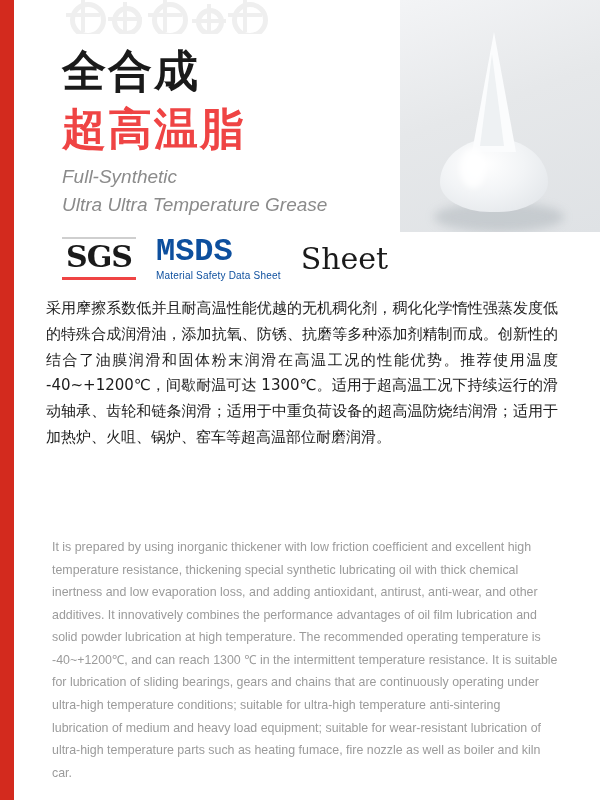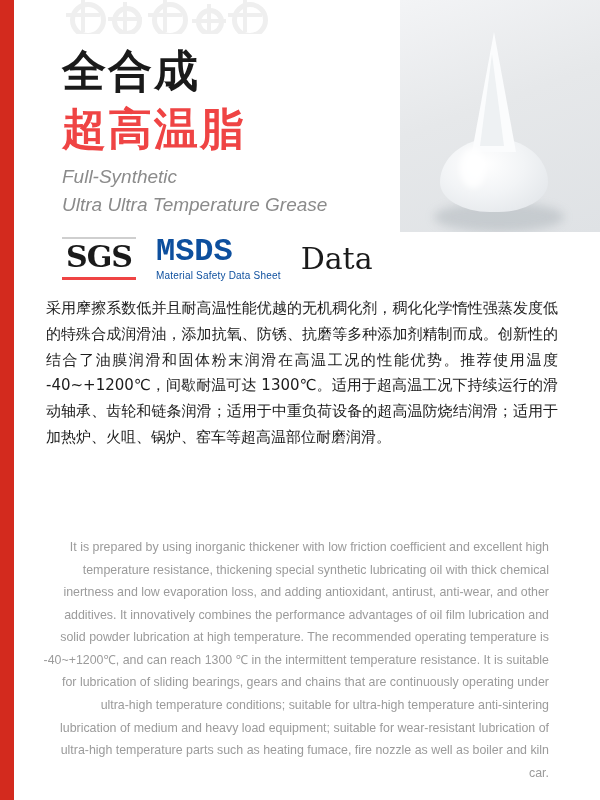--- a/index.html
+++ b/index.html
@@ -237,28 +237,28 @@
     font-size: 15px;
     line-height: 1.72;
     color: #1c1c1c;
     font-family: "DejaVu Sans", "Liberation Sans", sans-serif;
     text-align: justify;
   }
 
   
   .body-en {
     position: absolute;
-    left: 43px;
+    left: 52px;
     top: 536px;
     width: 506px;
     font-size: 12.4px;
     line-height: 1.82;
     color: #9b9b9b;
     font-family: "Liberation Sans", sans-serif;
-    text-align: right;
+    text-align: left;
   }
 </style>
 </head>
 <body>
 
 <div class="page">
 
   <div class="left-bar"></div>
 
   <div class="gear-band">
@@ -290,21 +290,21 @@
   <div class="certs">
     <div class="sgs">
       <div class="sgs-rule-top"></div>
       <span class="sgs-text">SGS</span>
     </div>
     <div class="msds">
       <span class="msds-main">MSDS</span>
       <span class="msds-sub">Material Safety Data Sheet</span>
     </div>
     <div class="rohs">
-      <span>Data</span>
+      <span>Sheet</span>
     </div>
   </div>
 
   <div class="body-cn">采用摩擦系数低并且耐高温性能优越的无机稠化剂，稠化化学惰性强蒸发度低的特殊合成润滑油，添加抗氧、防锈、抗磨等多种添加剂精制而成。创新性的结合了油膜润滑和固体粉末润滑在高温工况的性能优势。推荐使用温度 -40~+1200℃，间歇耐温可达 1300℃。适用于超高温工况下持续运行的滑动轴承、齿轮和链条润滑；适用于中重负荷设备的超高温防烧结润滑；适用于加热炉、火咀、锅炉、窑车等超高温部位耐磨润滑。</div>
 
   <div class="body-en">It is prepared by using inorganic thickener with low friction coefficient and excellent high temperature resistance, thickening special synthetic lubricating oil with thick chemical inertness and low evaporation loss, and adding antioxidant, antirust, anti-wear, and other additives. It innovatively combines the performance advantages of oil film lubrication and solid powder lubrication at high temperature. The recommended operating temperature is -40~+1200℃, and can reach 1300 ℃ in the intermittent temperature resistance. It is suitable for lubrication of sliding bearings, gears and chains that are continuously operating under ultra-high temperature conditions; suitable for ultra-high temperature anti-sintering lubrication of medium and heavy load equipment; suitable for wear-resistant lubrication of ultra-high temperature parts such as heating fumace, fire nozzle as well as boiler and kiln car.</div>
 
 </div>
 
 </body></html>

